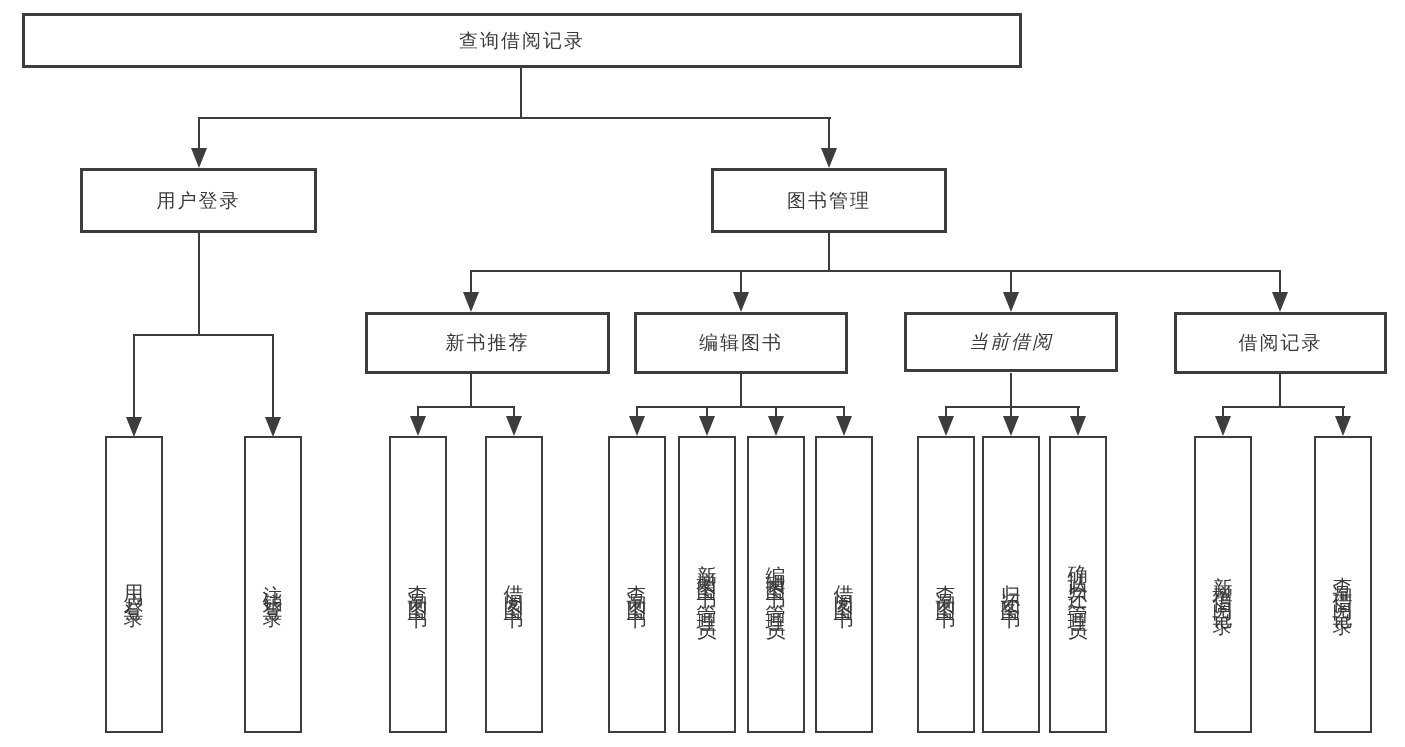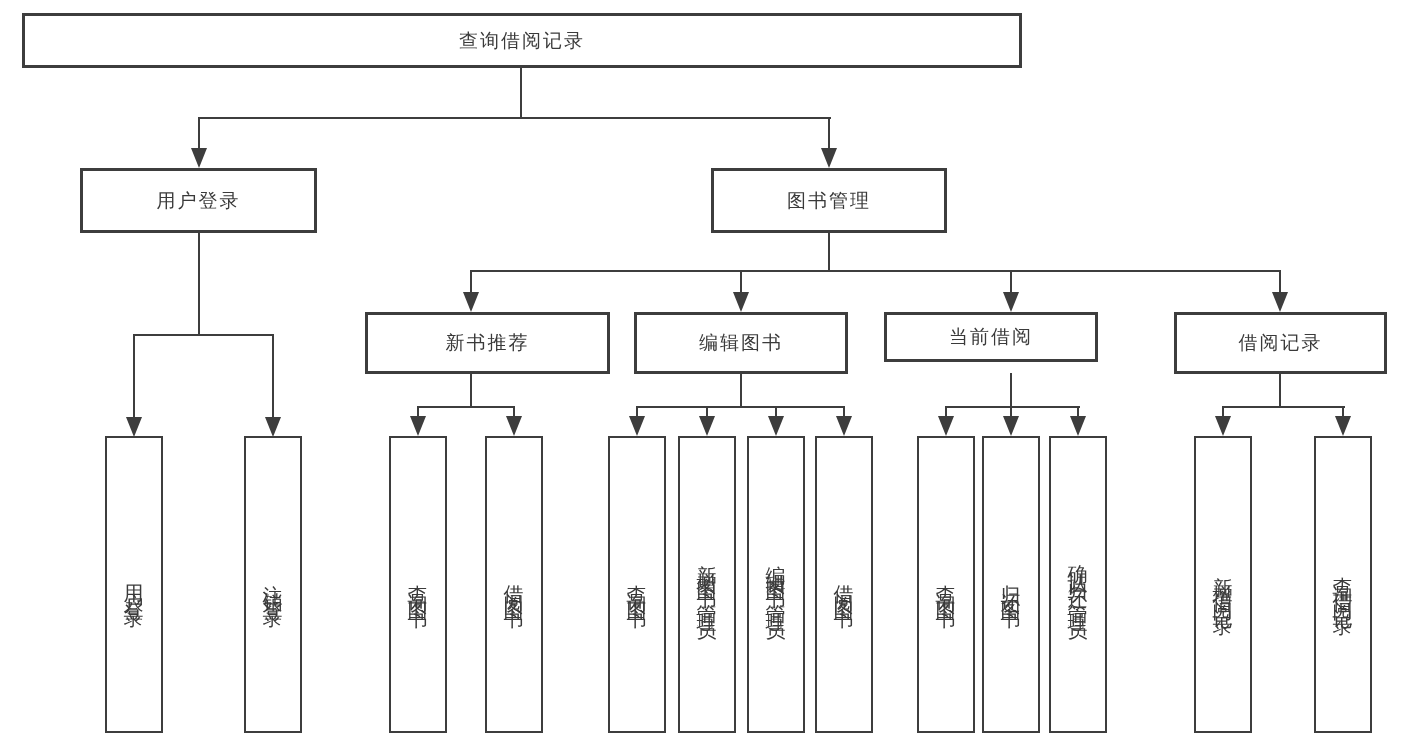--- a/index.html
+++ b/index.html
@@ -102,21 +102,21 @@
   <div class="arrow" style="left:1003px; top:292px;"></div>
   <div class="vl" style="left:1279px; top:270px; height:25px;"></div>
   <div class="arrow" style="left:1272px; top:292px;"></div>
 
   <div class="box" style="left:365px; top:312px; width:245px; height:62px;">
     <span>新书推荐</span>
   </div>
   <div class="box" style="left:634px; top:312px; width:214px; height:62px;">
     <span>编辑图书</span>
   </div>
-  <div class="box" style="left:884px; top:312px; width:214px; height:50px;">
+  <div class="box" style="left:904px; top:312px; width:214px; height:60px;font-style:italic;">
     <span>当前借阅</span>
   </div>
   <div class="box" style="left:1174px; top:312px; width:213px; height:62px;">
     <span>借阅记录</span>
   </div>
 
   <div class="vl" style="left:470px; top:373px; height:35px;"></div>
   <div class="hl" style="left:417px; top:406px; width:98px;"></div>
   <div class="vl" style="left:417px; top:406px; height:12px;"></div>
   <div class="arrow" style="left:410px; top:416px;"></div>

